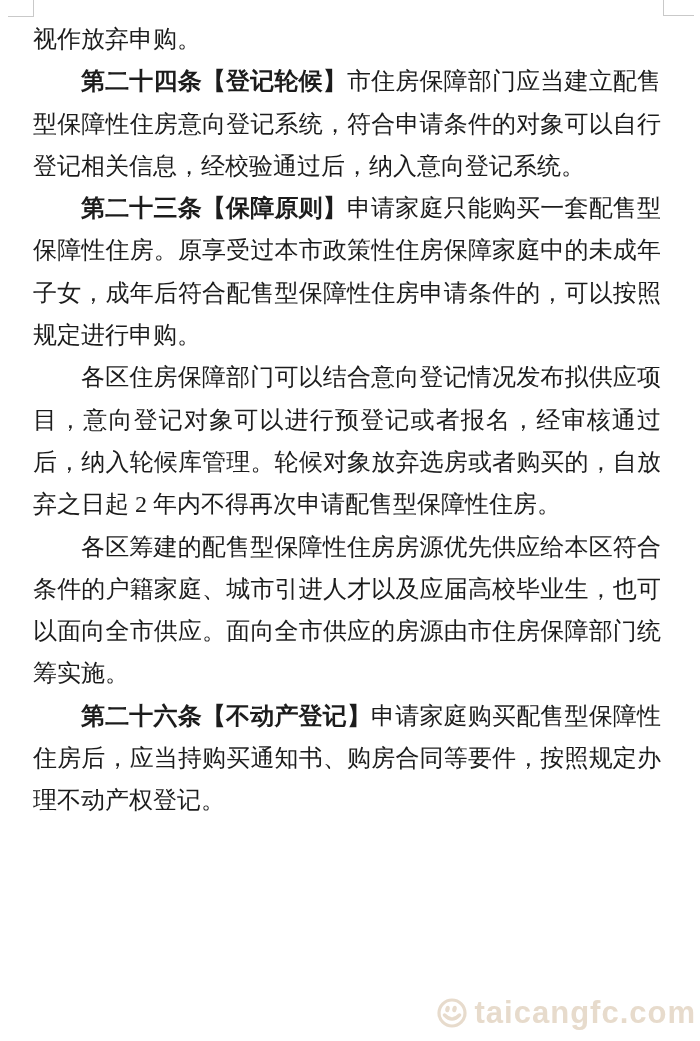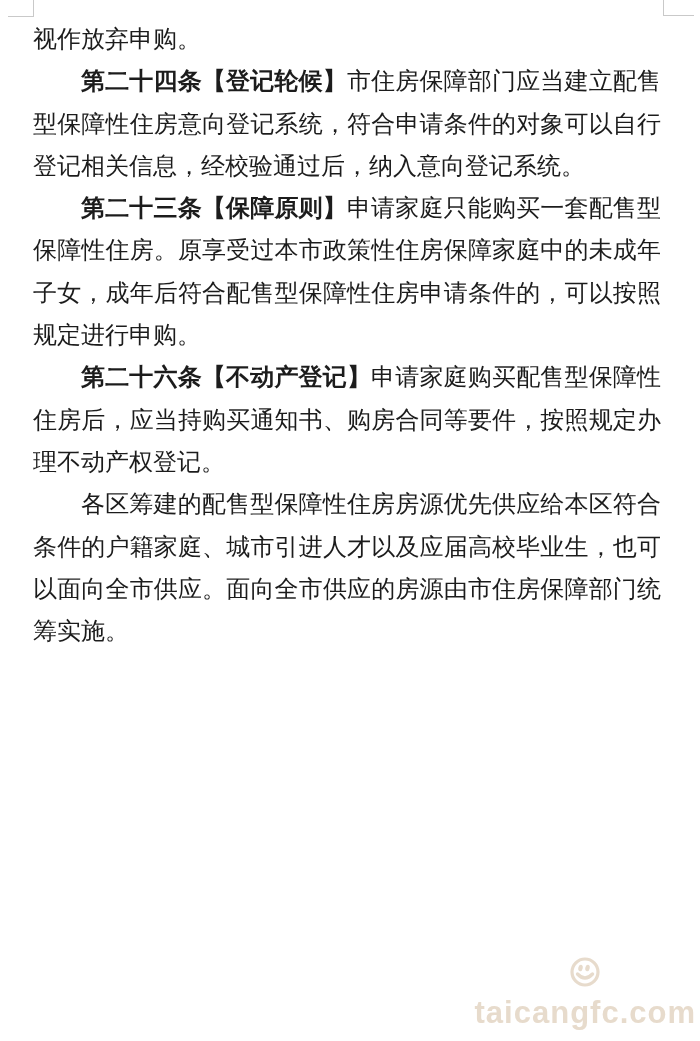--- a/index.html
+++ b/index.html
@@ -62,40 +62,40 @@
     display: flex;
     align-items: center;
     gap: 7px;
     color: #e7dbcc;
     font-family: "Liberation Sans", "DejaVu Sans", sans-serif;
     font-weight: bold;
     font-size: 31px;
     letter-spacing: 1px;
     text-shadow: 0 0 6px rgba(255,255,255,0.9);
     user-select: none;
-    flex-direction: column;
   }
   .watermark svg {
     display: block;
   }
 </style>
 </head>
 <body>
 
 <div class="page">
 
   <div class="corner-tl"></div>
   <div class="corner-tr"></div>
 
   <div class="doc-body" id="doc-body">
       <p class="">视作放弃申购。</p>
       <p class="indent"><b>第二十四条【登记轮候】</b>市住房保障部门应当建立配售型保障性住房意向登记系统，符合申请条件的对象可以自行登记相关信息，经校验通过后，纳入意向登记系统。</p>
       <p class="indent"><b>第二十三条【保障原则】</b>申请家庭只能购买一套配售型保障性住房。原享受过本市政策性住房保障家庭中的未成年子女，成年后符合配售型保障性住房申请条件的，可以按照规定进行申购。</p>
+      <p class="indent">各区住房保障部门可以结合意向登记情况发布拟供应项目，意向登记对象可以进行预登记或者报名，经审核通过后，纳入轮候库管理。轮候对象放弃选房或者购买的，自放弃之日起 2 年内不得再次申请配售型保障性住房。</p>
+      <p class="indent">各区筹建的配售型保障性住房房源优先供应给本区符合条件的户籍家庭、城市引进人才以及应届高校毕业生，也可以面向全市供应。面向全市供应的房源由市住房保障部门统筹实施。</p>
       <p class="indent"><b>第二十六条【不动产登记】</b>申请家庭购买配售型保障性住房后，应当持购买通知书、购房合同等要件，按照规定办理不动产权登记。</p>
-      <p class="indent">各区筹建的配售型保障性住房房源优先供应给本区符合条件的户籍家庭、城市引进人才以及应届高校毕业生，也可以面向全市供应。面向全市供应的房源由市住房保障部门统筹实施。</p>
     </div>
 
   <div class="watermark">
     <span>
       <svg width="32" height="32" viewBox="0 0 32 32" aria-hidden="true">
         <circle cx="16" cy="16" r="13" fill="none" stroke="#e7dbcc" stroke-width="3.2"></circle>
         <ellipse cx="11.5" cy="12" rx="2.2" ry="3.2" fill="#e7dbcc" transform="rotate(12 11.5 12)"></ellipse>
         <ellipse cx="18.5" cy="12" rx="2.2" ry="3.2" fill="#e7dbcc" transform="rotate(12 18.5 12)"></ellipse>
         <path d="M8.5 18 Q16 26 23.5 18" fill="none" stroke="#e7dbcc" stroke-width="3.4" stroke-linecap="round"></path>
       </svg>

